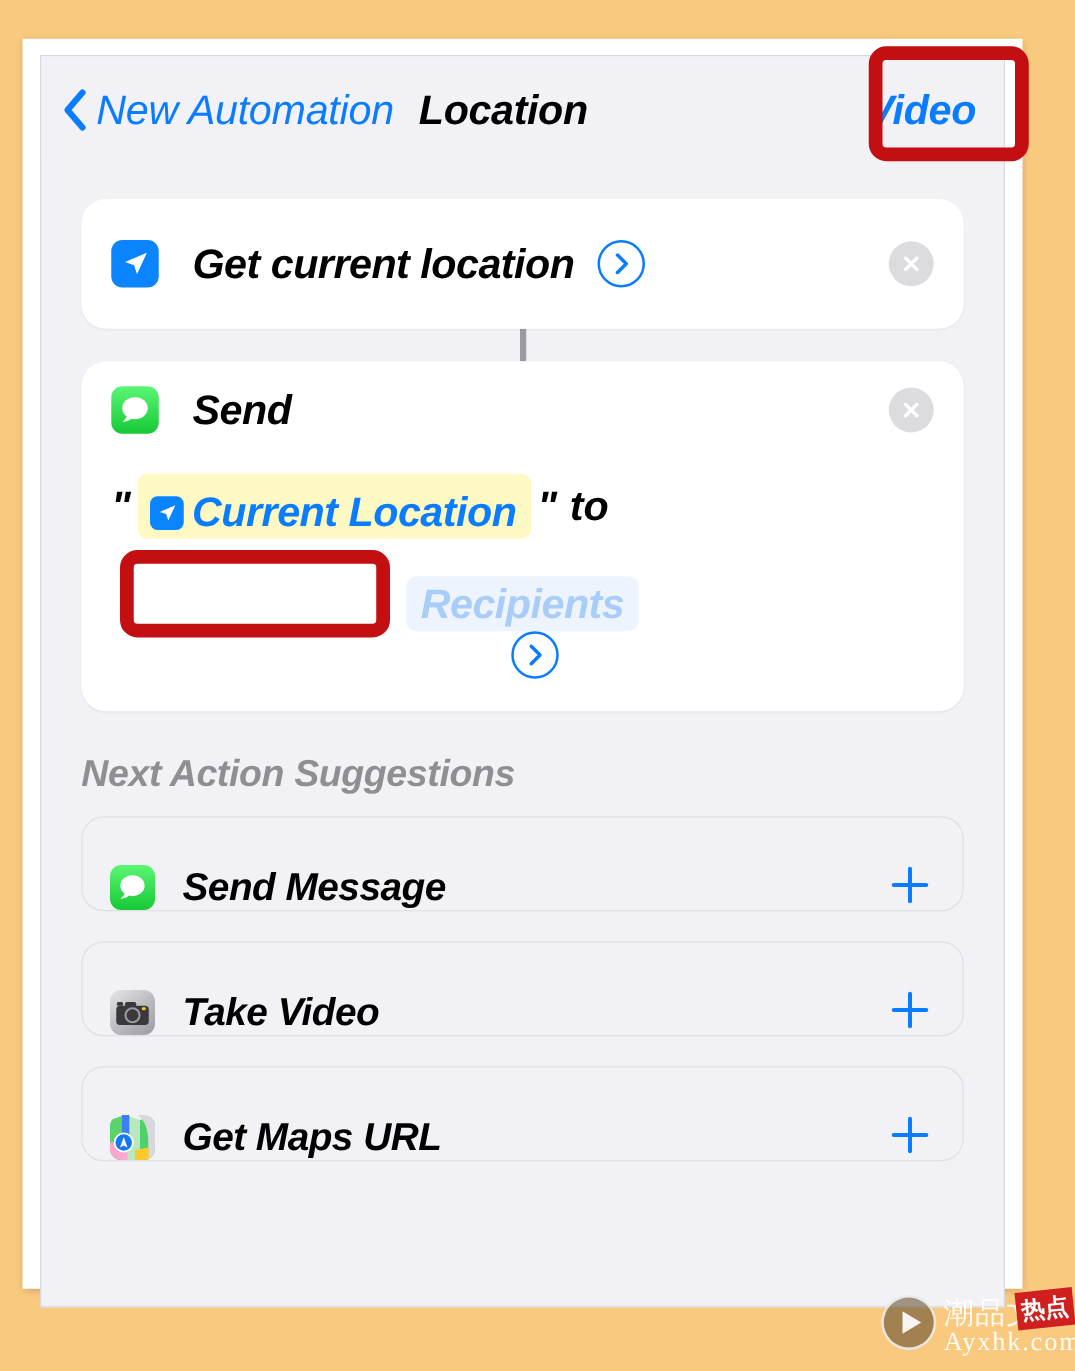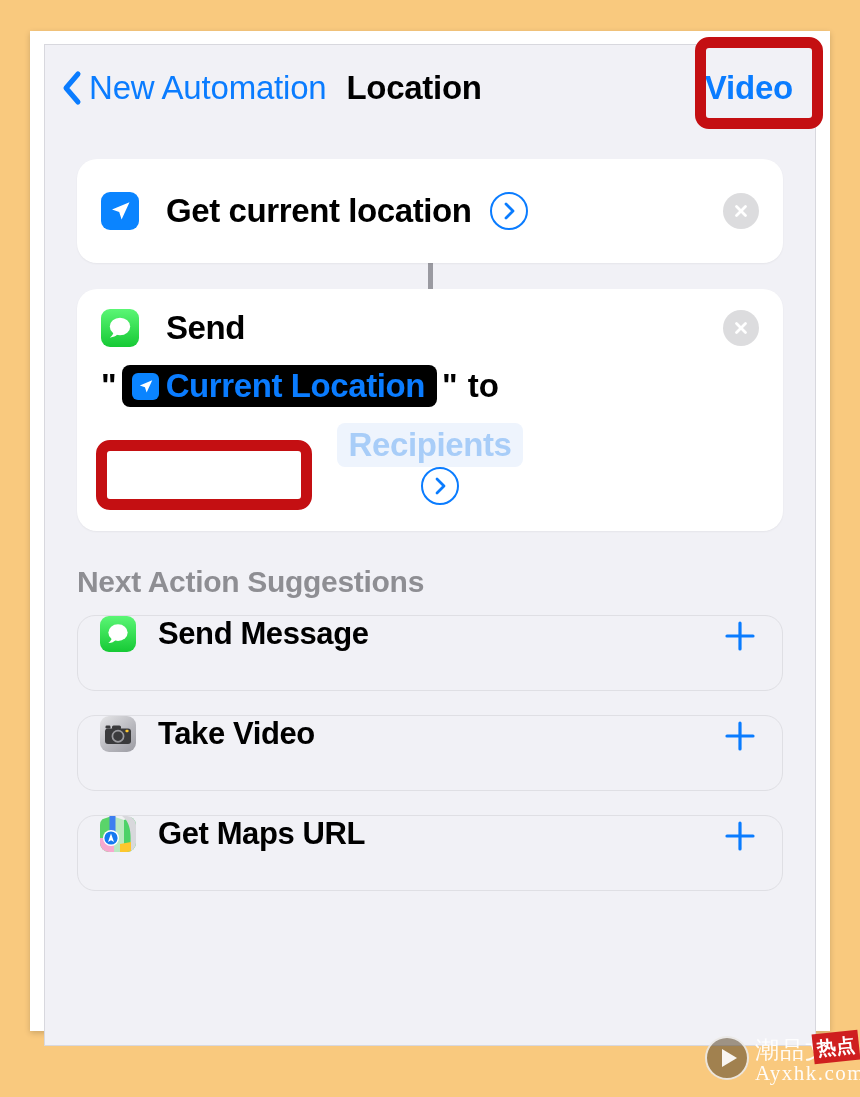--- a/index.html
+++ b/index.html
@@ -12,26 +12,27 @@
 
   body {
     background: #f9c97e;
     font-family: "Liberation Sans", sans-serif;
     position: relative;
   }
 
   
   #phone-frame {
     position: absolute;
-    left: 30px;
+    left: 18px;
     top: 31px;
     width: 800px;
     height: 1000px;
     background: #ffffff;
     box-shadow: 0 2px 6px rgba(0,0,0,0.18);
+    font-style: italic;
   }
 
   
   #app-screen {
     position: absolute;
     left: 14px;
     top: 13px;
     width: 772px;
     height: 1002px;
     background: #f1f1f6;
@@ -209,24 +210,24 @@
 
   .quote-mark {
     font-size: 33px;
     font-weight: bold;
     color: #000000;
   }
 
   .var-token {
     display: inline-flex;
     align-items: center;
-    background: #000000;
+    background: #fef9c3;
     border-radius: 8px;
-    padding: 2px 12px 2px 10px;
-    margin: 2px 5px;
+    padding: 12px 12px 2px 10px;
+    margin: 16px 5px;
   }
   .var-token .app-icon {
     width: 27px;
     height: 27px;
     border-radius: 6px;
   }
   .var-token-label {
     font-size: 33px;
     font-weight: bold;
     color: #0a7cff;
@@ -269,21 +270,21 @@
     margin-top: 34px;
     margin-bottom: 16px;
     letter-spacing: -0.3px;
   }
 
   .suggestion-row {
     height: 76px;
     border: 1.5px solid #dfdfe4;
     border-radius: 18px;
     display: flex;
-    align-items: flex-start;
+    align-items: flex-end;
     padding: 0 22px;
     margin-bottom: 24px;
     background: transparent;
   }
   .suggestion-row .app-icon {
     width: 36px;
     height: 36px;
   }
   .suggestion-label {
     font-size: 31px;

